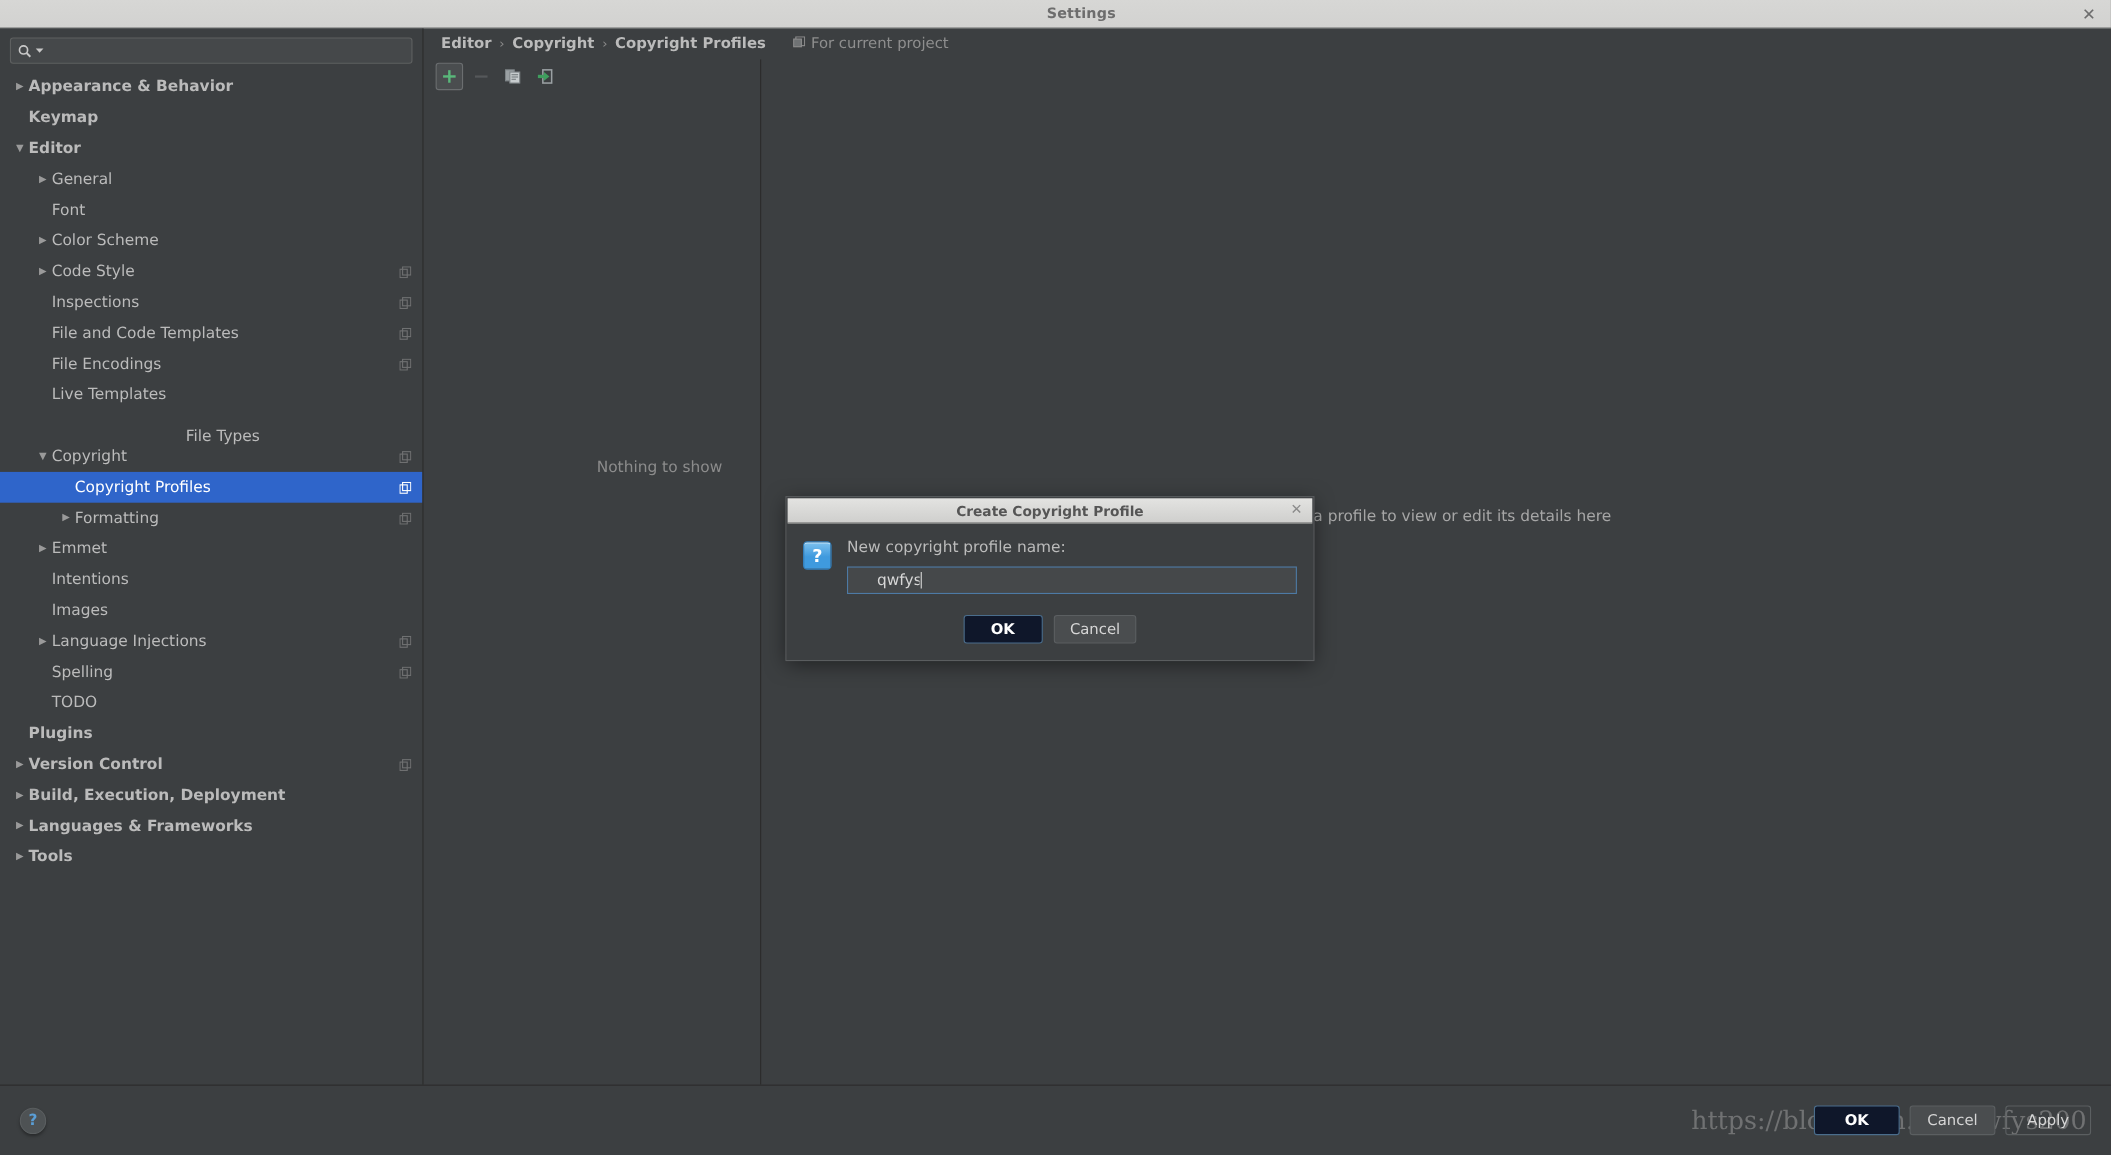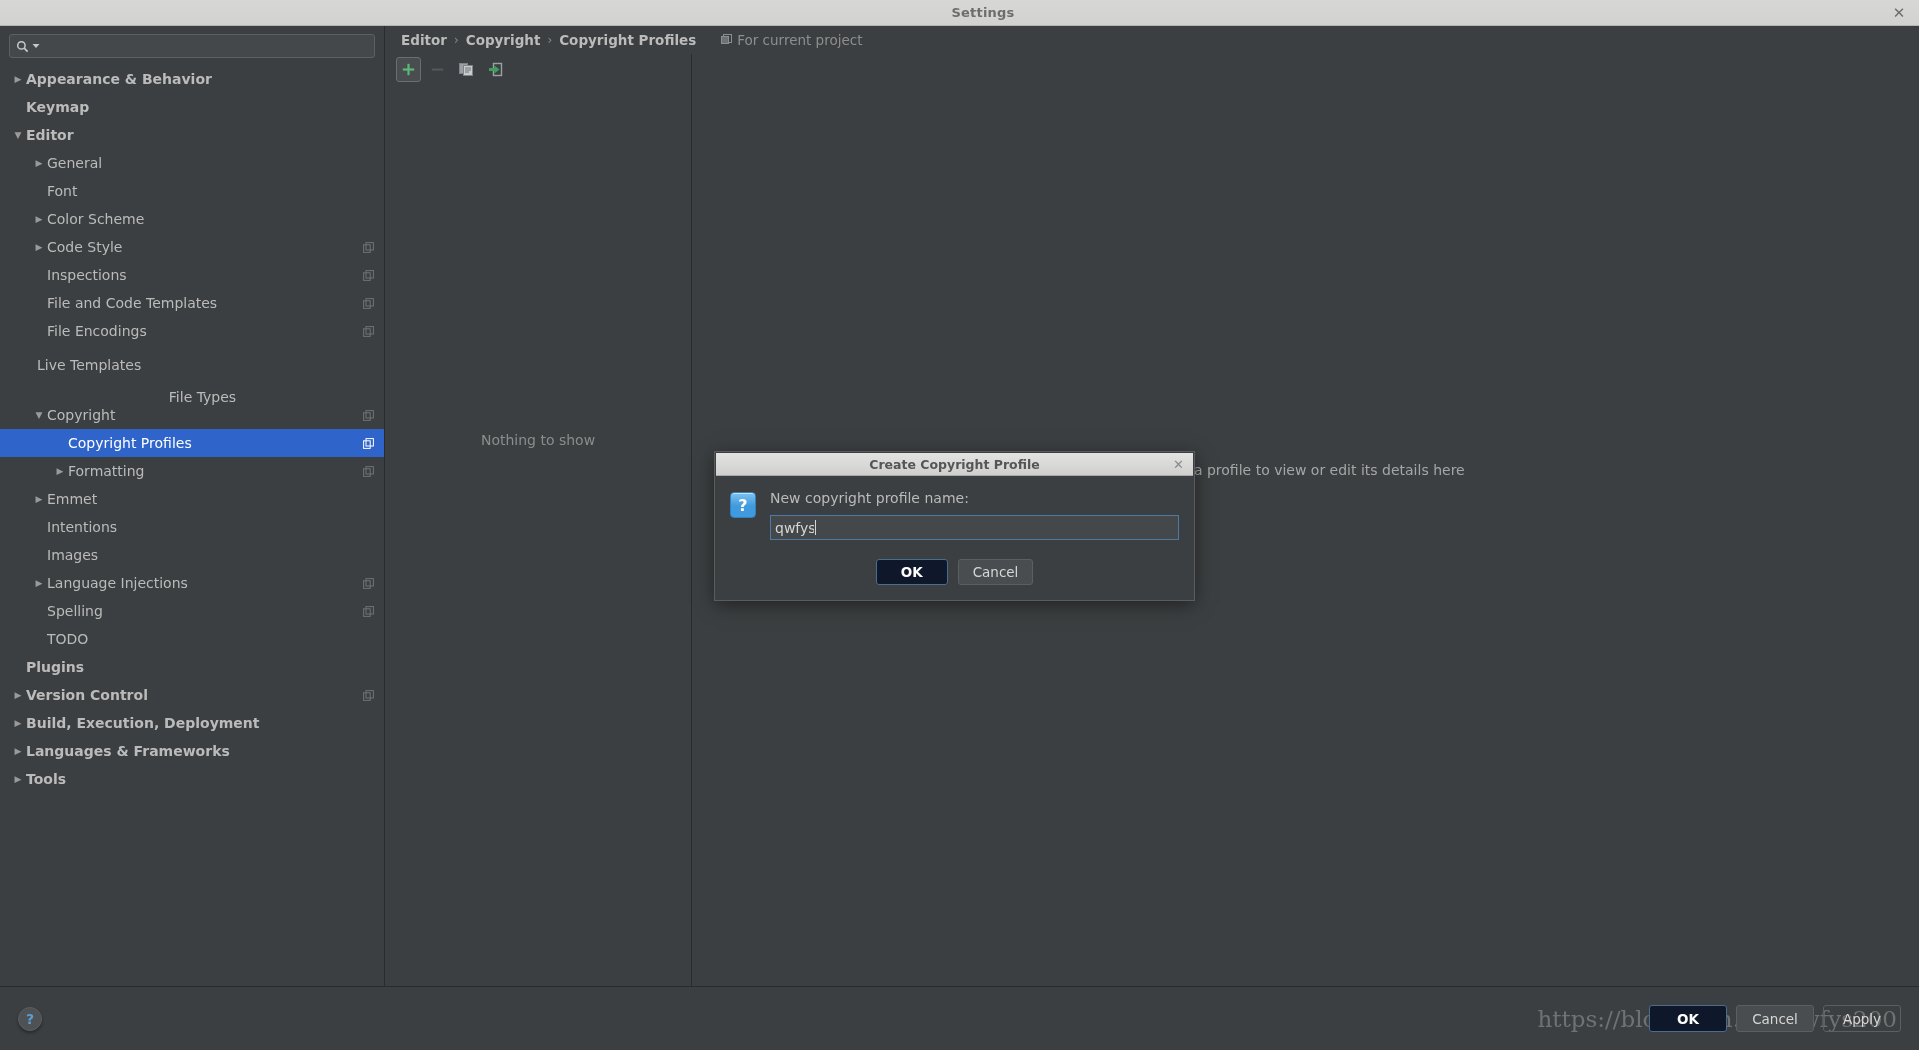--- a/index.html
+++ b/index.html
@@ -95,21 +95,21 @@
     margin-left: 18px; color: #8e8e8e; font-weight: normal;
     display: flex; align-items: center; gap: 5px;
   }
 
   #panelbody { flex: 1 1 auto; display: flex; min-height: 0; }
 
   
   #listcol {
     width: 307px; flex: 0 0 307px;
     border-right: 1px solid #2b2b2b;
-    display: flex; flex-direction: column;
+    display: flex; flex-direction: row;
   }
   #listtoolbar {
     height: 30px; flex: 0 0 30px; display: flex; align-items: center;
     padding-left: 11px; gap: 4px;
   }
   .tbtn {
     width: 25px; height: 25px; display: flex; align-items: center;
     justify-content: center; border-radius: 3px;
   }
   .tbtn.active { border: 1px solid #6b6e70; background: #4a4d4f; }
@@ -192,21 +192,21 @@
     background: linear-gradient(180deg,#7ec2ef 0%, #3f9ade 55%, #3f9ade 100%);
     border: 1px solid #3280be;
     color: #ffffff; font-size: 16px; font-weight: bold;
     display: flex; align-items: center; justify-content: center;
     box-shadow: inset 0 1px 0 rgba(255,255,255,.55);
   }
   #qfields { flex: 1 1 auto; }
   #dlglabel { font-size: 14px; color: #bbbbbb; margin-bottom: 9px; }
   #dlginput {
     height: 25px; border: 1px solid #4d7aa5; background: #45484a;
-    display: flex; align-items: center; padding: 0 2px;
+    display: flex; align-items: center; padding: 0 24px;
   }
   #dlginput input {
     flex: 1 1 auto; background: transparent; border: none; outline: none;
     color: #d6d6d6; font-size: 14px;
     font-family: "DejaVu Sans", "Liberation Sans", sans-serif;
   }
   .caret {
     width: 1px; height: 15px; background: #d6d6d6; margin-left: -1px;
     animation: blink 1.05s steps(1,end) infinite;
   }
@@ -297,21 +297,21 @@
               </svg>
             </div>
             <div class="tnode" style="padding-left: 31px;">
               <span class="twist">&nbsp;</span>
               <span class="tlabel">File Encodings</span>
               <svg class="copyicon" width="11" height="11" viewBox="0 0 11 11">
                 <rect x="3" y="0.6" width="7.4" height="7.4" fill="none" stroke="#9a9a9a" stroke-width="1"></rect>
                 <rect x="0.6" y="2.8" width="6.6" height="7.6" fill="none" stroke="#9a9a9a" stroke-width="1"></rect>
               </svg>
             </div>
-            <div class="tnode" style="padding-left: 21px; align-items: flex-end;">
+            <div class="tnode" style="padding-left: 31px;">
               <span class="twist">&nbsp;</span>
               <span class="tlabel">Live Templates</span>
             </div>
             <div class="tnode" style="padding-left: 31px; flex-direction: column;">
               <span class="twist">&nbsp;</span>
               <span class="tlabel">File Types</span>
             </div>
             <div class="tnode" style="padding-left: 31px;">
               <span class="twist">▼</span>
               <span class="tlabel">Copyright</span>

